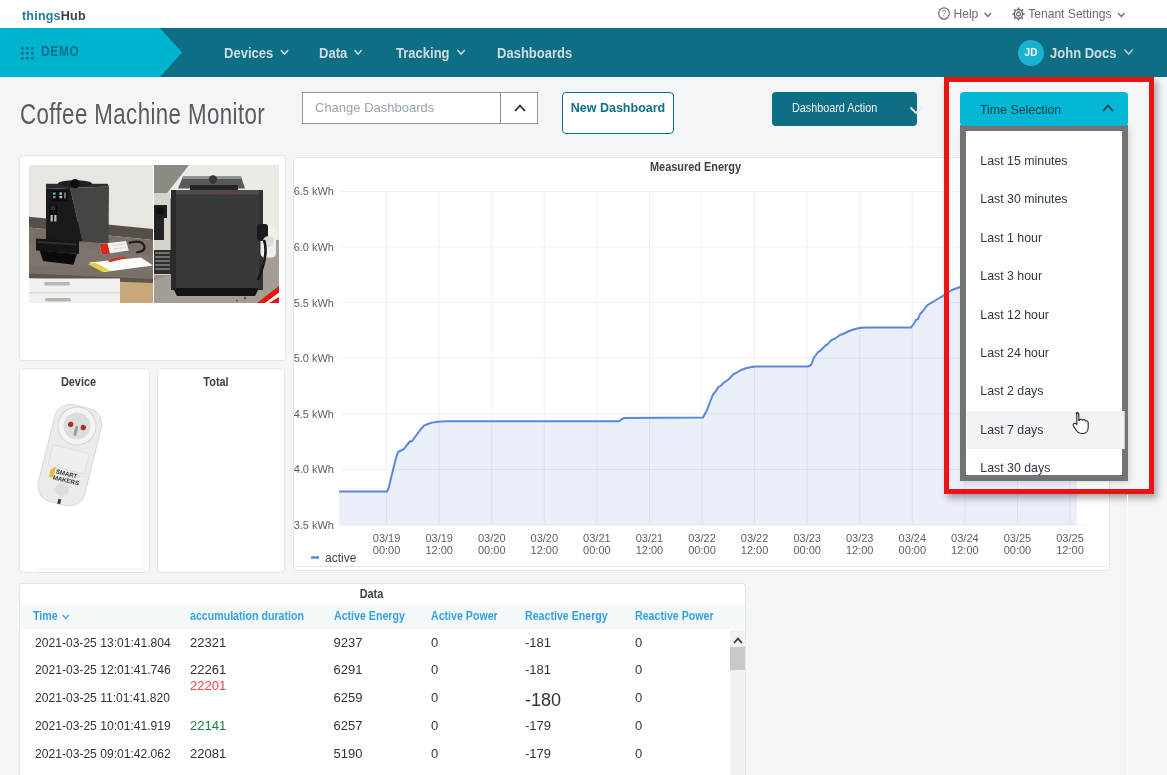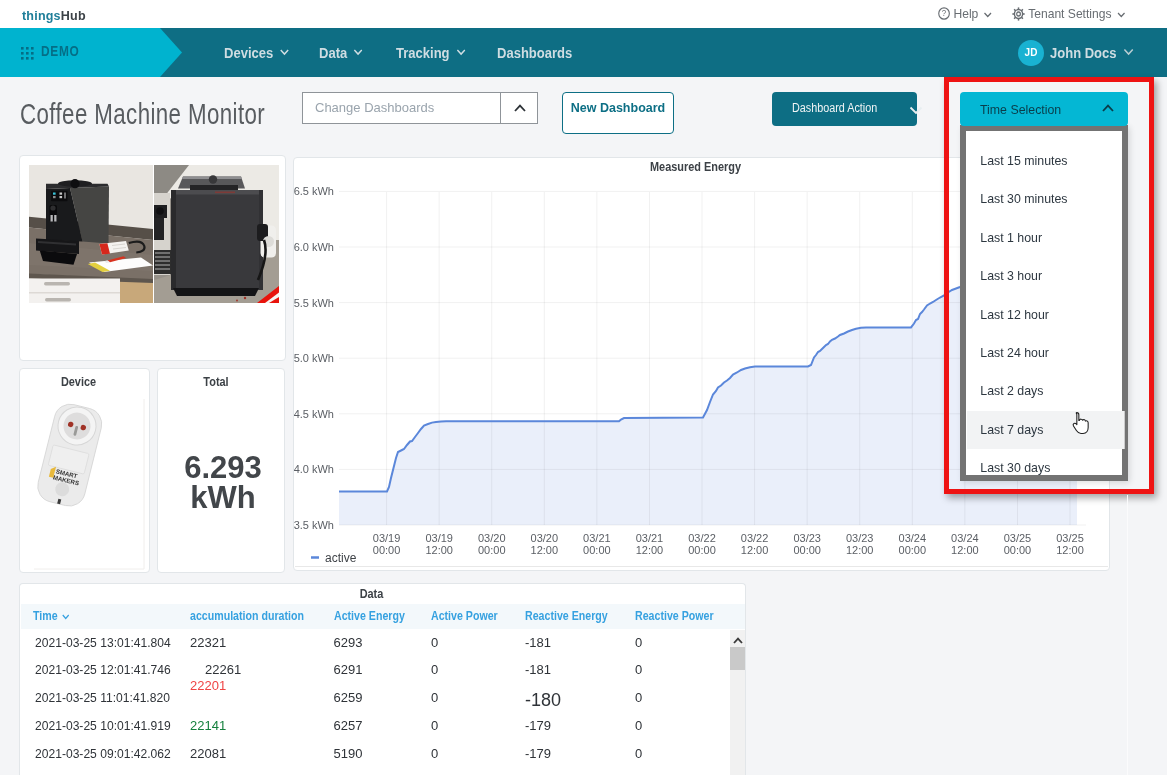--- a/index.html
+++ b/index.html
@@ -241,21 +241,20 @@
       <circle cx="33" cy="87" r="7" fill="#dcdcdc"></circle>
       <rect x="31.5" y="97" width="3" height="5" fill="#3a3a3a"></rect>
     </g>
     <line x1="124" y1="30" x2="124" y2="200" stroke="#f0eeec" stroke-width="1"></line>
     <line x1="14" y1="200" x2="124" y2="200" stroke="#f0eeec" stroke-width="1"></line>
   </svg>
 </div>
 
 <div class="card" style="left:157px;top:368px;width:128px;height:205px;">
   <div class="cardtitle" style="top:4.5px;left:-5px;">Total</div>
-  <div class="abs" style="top:84px;left:2px;width:100%;text-align:center;font-size:31px;font-weight:bold;color:#42464a;line-height:30px;">6.293<br>kWh</div>
 </div>
 
 <div class="card" id="chartcard" style="left:293px;top:157px;width:817px;height:414px;">
   <div class="cardtitle" style="top:1px;left:-6px;">Measured Energy</div>
   <svg class="abs" style="left:0;top:0" width="815" height="412" viewBox="0 0 815 412" id="chartsvg">
       <path d="M45 333.5L93 333.5L95 329L97 320L100 308L102 300L104 294L108 292L110 291L113 287L116 283.5L118 283L121 279L124 275L127 271L130 267.5L134 266L138 264.6L142 264L147 263.5L152 263.2L325 263.2L327 261.5L330 260L409 259.5L413 252L416 244L419 236.5L422 233L424 229.5L427 227.5L430 224.5L433 222.5L436 220L439 216.5L443 214.5L447 212L451 210.5L456 209.3L461 208.5L514 208.5L517 207L520 199.5L522 197L524 194L526 193L529 190L532 187L534 186L536 183.5L538 181.8L541 180.5L544 178.5L546 177L550 175.5L554 173.5L558 172L562 170.8L567 169.8L572 169.39999999999998L617 169.39999999999998L620 165.5L622 162L624 161L626 156L628 154L630 151.5L633 147.5L636 145.5L639 144L642 142L646 139.5L650 137.5L654 134.5L658 132L662 130.5L666 129L681 122L691 112L696 104L706 97L716 89L726 82L736 74L751 67L766 60L776 57.5L783 56.5L783 367L45 367Z" fill="#5b87da" fill-opacity="0.13"></path>
       <line x1="45" y1="33.39999999999998" x2="792" y2="33.39999999999998" stroke="#000" stroke-opacity="0.06" stroke-width="1"></line>
       <text x="40" y="37.39999999999998" font-size="11" fill="#5a5e64" text-anchor="end">6.5 kWh</text>
       <line x1="45" y1="89" x2="792" y2="89" stroke="#000" stroke-opacity="0.06" stroke-width="1"></line>
       <text x="40" y="93" font-size="11" fill="#5a5e64" text-anchor="end">6.0 kWh</text>
@@ -324,26 +323,26 @@
     <div class="abs" style="left:12.5px;top:25px;font-size:12.5px;font-weight:bold;color:#36a1e0;transform:scaleX(0.85);transform-origin:0 50%;white-space:nowrap;">Time <svg width="9" height="6" viewBox="0 0 9 6" style="margin-left:2px">
         <path d="M1 1l3.5 3.5L8 1" fill="none" stroke="#36a1e0" stroke-width="1.5"></path>
       </svg></div>
     <div class="abs" style="left:170px;top:25px;font-size:12.5px;font-weight:bold;color:#36a1e0;transform:scaleX(0.85);transform-origin:0 50%;white-space:nowrap;">accumulation duration</div>
     <div class="abs" style="left:313.5px;top:25px;font-size:12.5px;font-weight:bold;color:#36a1e0;transform:scaleX(0.85);transform-origin:0 50%;white-space:nowrap;">Active Energy</div>
     <div class="abs" style="left:411px;top:25px;font-size:12.5px;font-weight:bold;color:#36a1e0;transform:scaleX(0.85);transform-origin:0 50%;white-space:nowrap;">Active Power</div>
     <div class="abs" style="left:505px;top:25px;font-size:12.5px;font-weight:bold;color:#36a1e0;transform:scaleX(0.85);transform-origin:0 50%;white-space:nowrap;">Reactive Energy</div>
     <div class="abs" style="left:615px;top:25px;font-size:12.5px;font-weight:bold;color:#36a1e0;transform:scaleX(0.85);transform-origin:0 50%;white-space:nowrap;">Reactive Power</div>
     <div class="abs" style="left:14.5px;top:50.5px;font-size:13px;color:#2f3338;transform:scaleX(0.93);transform-origin:0 0;">2021-03-25 13:01:41.804</div>
     <div class="abs" style="left:170px;top:50.5px;font-size:13px;color:#2f3338;">22321</div>
-    <div class="abs" style="left:313.5px;top:50.5px;font-size:13px;color:#2f3338;">6293</div>
+    <div class="abs" style="left:313.5px;top:50.5px;font-size:13px;color:#2f3338;">9237</div>
     <div class="abs" style="left:411px;top:50.5px;font-size:13px;color:#2f3338;">0</div>
     <div class="abs" style="left:505px;top:50.5px;font-size:13px;color:#2f3338;">-181</div>
     <div class="abs" style="left:615px;top:50.5px;font-size:13px;color:#2f3338;">0</div>
     <div class="abs" style="left:14.5px;top:78.25px;font-size:13px;color:#2f3338;transform:scaleX(0.93);transform-origin:0 0;">2021-03-25 12:01:41.746</div>
-    <div class="abs" style="left:170px;top:78.25px;font-size:13px;color:#2f3338;margin-left:15px;">22261</div>
+    <div class="abs" style="left:170px;top:78.25px;font-size:13px;color:#2f3338;">22261</div>
     <div class="abs" style="left:313.5px;top:78.25px;font-size:13px;color:#2f3338;">6291</div>
     <div class="abs" style="left:411px;top:78.25px;font-size:13px;color:#2f3338;">0</div>
     <div class="abs" style="left:505px;top:78.25px;font-size:13px;color:#2f3338;">-181</div>
     <div class="abs" style="left:615px;top:78.25px;font-size:13px;color:#2f3338;">0</div>
     <div class="abs" style="left:14.5px;top:106px;font-size:13px;color:#2f3338;transform:scaleX(0.93);transform-origin:0 0;">2021-03-25 11:01:41.820</div>
     <div class="abs" style="left:170px;top:94px;font-size:13px;color:#ef4444;">22201</div>
     <div class="abs" style="left:313.5px;top:106px;font-size:13px;color:#2f3338;">6259</div>
     <div class="abs" style="left:411px;top:106px;font-size:13px;color:#2f3338;">0</div>
     <div class="abs" style="left:505px;top:106px;font-size:18px;color:#2f3338;">-180</div>
     <div class="abs" style="left:615px;top:106px;font-size:13px;color:#2f3338;">0</div>

